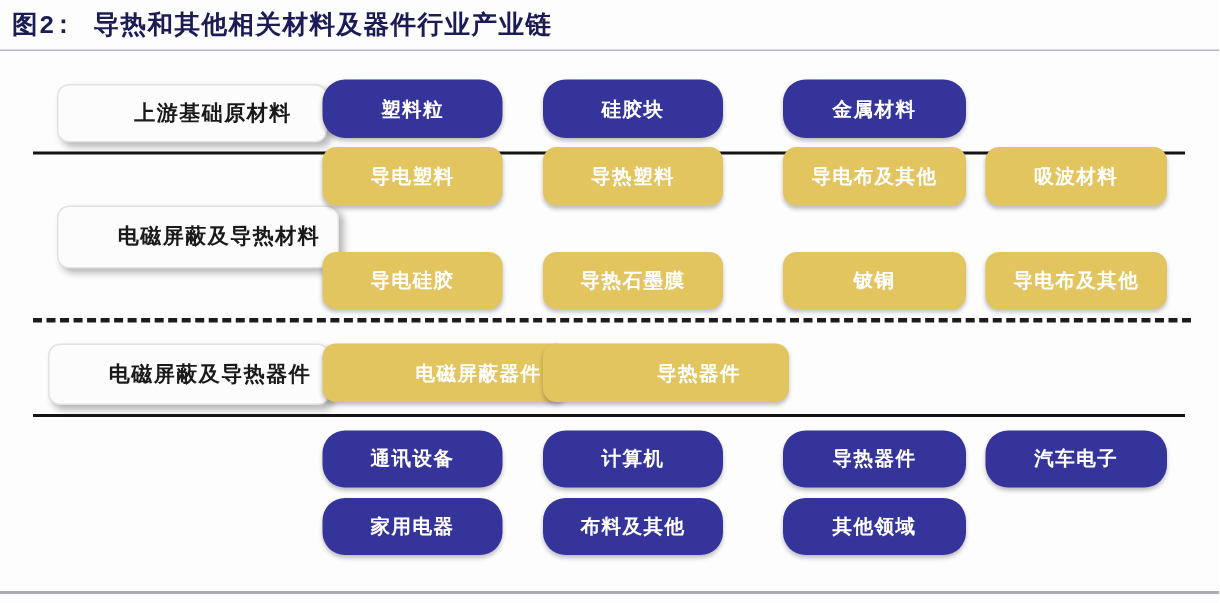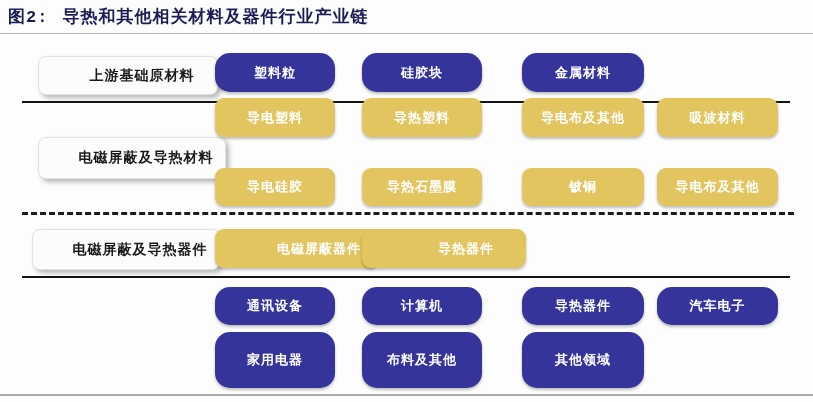--- a/index.html
+++ b/index.html
@@ -45,21 +45,21 @@
   .yellow{background:#e2c55f;}
   .c1{left:215px;width:120px;}
   .c2{left:362px;width:120px;}
   .c3{left:510px;width:122px;margin-left:12px;}
   .c4{left:657px;width:121px;}
   .r1{top:53px;}
   .r2a{top:98px;text-align:center;}
   .r2b{top:168px;height:38px;}
   .r3{top:229px;padding-left:44px;}
   .r4a{top:287px;height:38px;}
-  .r4b{top:332px;height:56px;text-align:center;}
+  .r4b{top:332px;height:38px;text-align:center;}
   .label1{left:38px;top:56px;width:150px;height:37px;}
   .label2{left:38px;top:137px;width:158px;height:40px;}
   .label3{left:32px;top:229px;width:158px;height:39px;}
   .label4{left:38px;top:306px;width:152px;height:41px;}
   .line{position:absolute;left:22px;width:768px;}
   .solid{border-top:2px solid #141414;}
   .dashed{border-top:3px dashed #1c1c1c;width:772px;}
   .l1{top:101px;}
   .ld{top:212px;}
   .l2{top:276px;}

